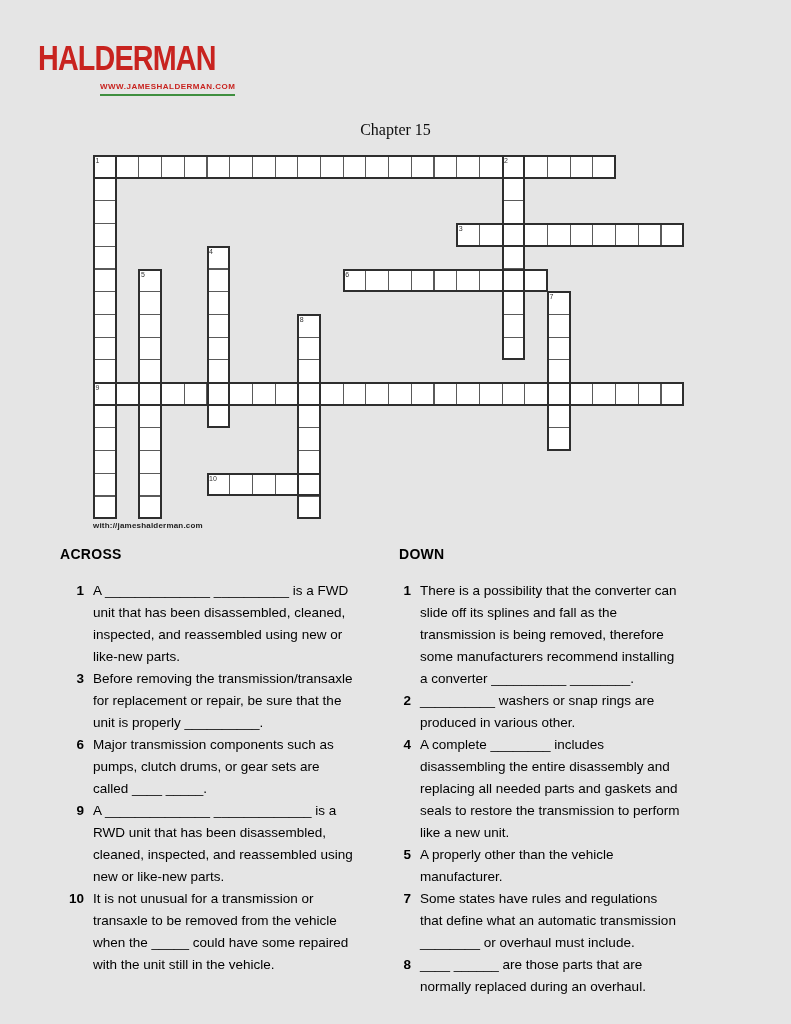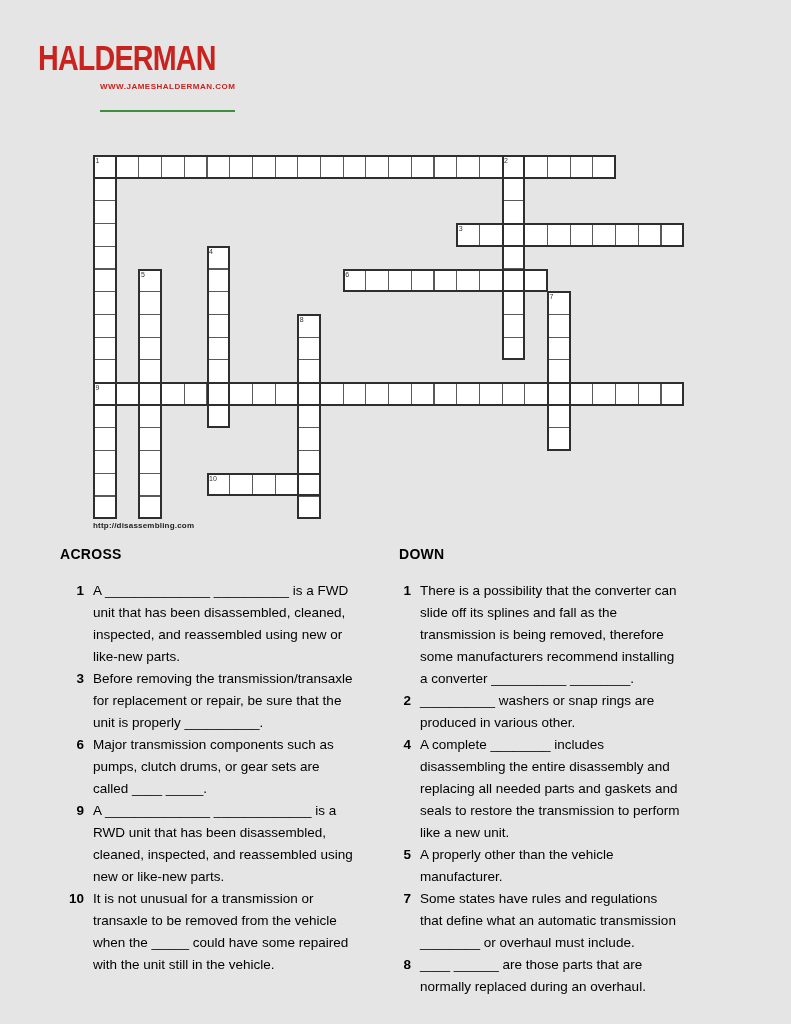--- a/index.html
+++ b/index.html
@@ -6,21 +6,21 @@
   .page { position:relative; width:791px; height:1024px; background:#e5e5e5;
           font-family:"Liberation Sans", sans-serif; overflow:hidden; }
 
   
   .logo { position:absolute; left:38px; top:40px; }
   .logo-text { display:block; font-size:35px; font-weight:bold; color:#c8231f;
                line-height:1; letter-spacing:-1px; transform:scaleX(0.82);
                transform-origin:0 0; white-space:nowrap; }
   .logo-sub { display:inline-block; margin-left:62px; margin-top:3px;
               font-size:8px; font-weight:bold; color:#c8231f; letter-spacing:0.5px;
-              border-bottom:2px solid #3f8f3f; padding-bottom:19px; white-space:nowrap;text-align:center; }
+              border-bottom:2px solid #3f8f3f; padding-bottom:3px; white-space:nowrap;text-align:center; }
 
   
   .title { position:absolute; top:88px; left:0; width:100%; margin:0; text-align:center;
            font-family:"Liberation Serif", serif; font-size:27px; font-weight:bold; color:#0d0d0d; }
   .subtitle { position:absolute; top:121px; left:0; width:100%; text-align:center;
               font-family:"Liberation Serif", serif; font-size:16px; color:#0d0d0d; }
 
   
   .grid { position:absolute; left:93px; top:155px; }
   .cell { position:absolute; background:#ffffff; border:1px solid #5a5a5a; box-sizing:border-box; }
@@ -48,20 +48,21 @@
 </head>
 <body>
 
 <div class="page">
 
   <div class="logo">
     <span class="logo-text">HALDERMAN</span>
     <span class="logo-sub">WWW.JAMESHALDERMAN.COM</span>
   </div>
 
+  <div class="subtitle">Chapter 15</div>
 
   <div class="grid" id="grid">
       <div class="cell" style="left: 0px; top: 0px; width: 23.7px; height: 23.7px;"></div>
       <div class="cell" style="left: 22.7px; top: 0px; width: 23.7px; height: 23.7px;"></div>
       <div class="cell" style="left: 45.4px; top: 0px; width: 23.7px; height: 23.7px;"></div>
       <div class="cell" style="left: 68.1px; top: 0px; width: 23.7px; height: 23.7px;"></div>
       <div class="cell" style="left: 90.8px; top: 0px; width: 23.7px; height: 23.7px;"></div>
       <div class="cell" style="left: 113.5px; top: 0px; width: 23.7px; height: 23.7px;"></div>
       <div class="cell" style="left: 136.2px; top: 0px; width: 23.7px; height: 23.7px;"></div>
       <div class="cell" style="left: 158.9px; top: 0px; width: 23.7px; height: 23.7px;"></div>
@@ -196,21 +197,21 @@
       <span class="cell-num" style="left: 365.7px; top: 70.1px;">3</span>
       <span class="cell-num" style="left: 116px; top: 92.8px;">4</span>
       <span class="cell-num" style="left: 47.9px; top: 115.5px;">5</span>
       <span class="cell-num" style="left: 252.2px; top: 115.5px;">6</span>
       <span class="cell-num" style="left: 456.5px; top: 138.2px;">7</span>
       <span class="cell-num" style="left: 206.8px; top: 160.9px;">8</span>
       <span class="cell-num" style="left: 2.5px; top: 229px;">9</span>
       <span class="cell-num" style="left: 116px; top: 319.8px;">10</span>
     </div>
 
-  <div class="grid-url">http://disassembling.com</div>
+  <div class="grid-url">with://jameshalderman.com</div>
 
   <h2 class="clue-header" id="across-header">ACROSS</h2>
   <h2 class="clue-header" id="down-header">DOWN</h2>
 
   <div class="clue-col" id="across-col">
       <div class="clue">
         <span class="clue-num">1</span>
         <div class="clue-text">A ______________ __________ is a FWD
 unit that has been disassembled, cleaned,
 inspected, and reassembled using new or

